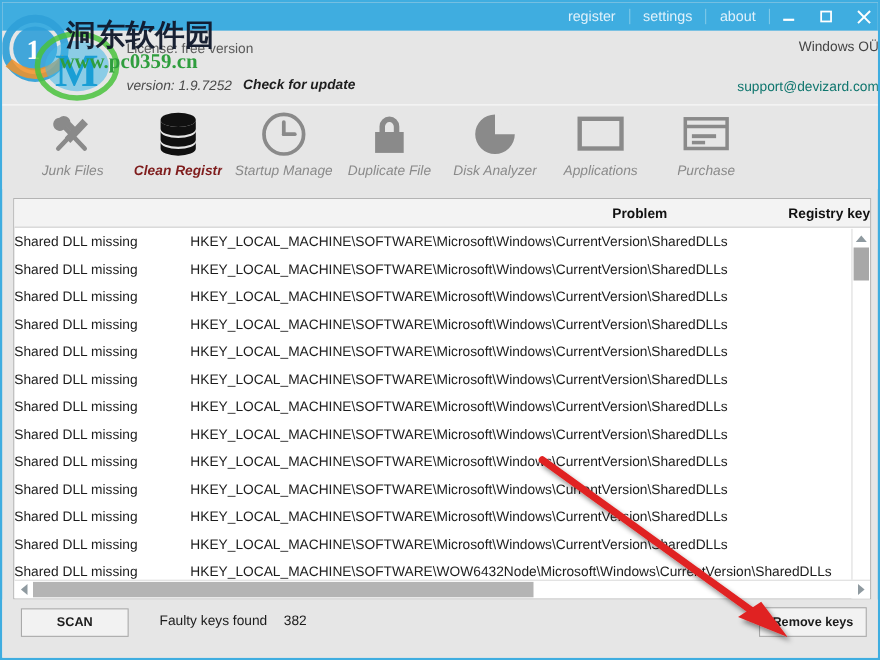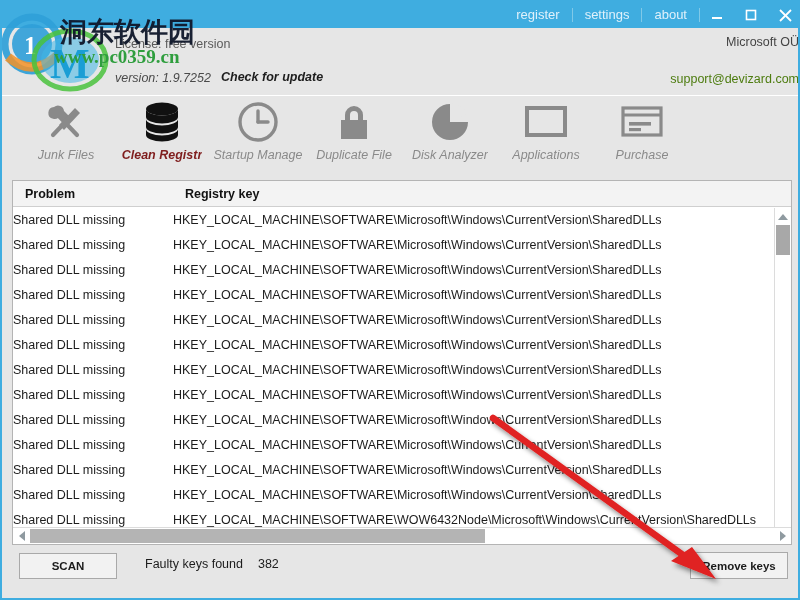--- a/index.html
+++ b/index.html
@@ -61,21 +61,21 @@
     font-size: 12.5px; color: #1d1d1d;
     font-weight: bold; font-style: italic;
     cursor: pointer;
   }
   .hdr-company {
     position: absolute; right: 3px; top: 7px;
     font-size: 12.5px; color: #444;
   }
   .hdr-support {
     position: absolute; right: 3px; top: 44px;
-    font-size: 12.5px; color: #4d7c0f;
+    font-size: 12.5px; color: #0f766e;
   }
 
   
   .wm { position: absolute; left: 0; top: 0; width: 270px; height: 95px; pointer-events: none; }
   .wm-brand {
     position: absolute; left: 28px; top: 8px;
     font-size: 17px; letter-spacing: 1px;
     color: #9fcfe8; font-family: "Liberation Sans", sans-serif;
   }
   .wm-cn {
@@ -123,20 +123,21 @@
     background: #ffffff;
     border: 1px solid #b4b4b4;
     box-sizing: border-box;
     overflow: hidden;
   }
   .grid-head {
     height: 26px; background: #f3f3f3;
     border-bottom: 1px solid #cfcfcf;
     display: flex; align-items: center;
     box-sizing: border-box;
+    justify-content: flex-end;
   }
   .gh-problem { width: 160px; padding-left: 12px; font-size: 12.5px; font-weight: bold; color: #111; }
   .gh-regkey  { font-size: 12.5px; font-weight: bold; color: #111; }
   .grid-body { position: relative; }
   .grow {
     height: 25px; display: flex; align-items: center;
     box-sizing: border-box;
   }
   .c-problem {
     width: 160px; 
@@ -241,21 +242,21 @@
         <line x1="2" y1="2" x2="13" y2="13" stroke="#ffffff" stroke-width="1.8"></line>
         <line x1="13" y1="2" x2="2" y2="13" stroke="#ffffff" stroke-width="1.8"></line>
       </svg>
     </div>
   </div>
 
   <div class="header">
     <div class="hdr-license">License: free version</div>
     <div class="hdr-version">version: 1.9.7252</div>
     <div class="hdr-update">Check for update</div>
-    <div class="hdr-company">Microsoft OÜ</div>
+    <div class="hdr-company">Windows OÜ</div>
     <div class="hdr-support">support@devizard.com</div>
   </div>
 
   <div class="wm">
     <svg width="270" height="95" viewBox="0 0 270 95">
 
       <circle cx="30" cy="42" r="27" fill="none" stroke="#2f9fd8" stroke-width="7" opacity="0.92"></circle>
       <circle cx="30" cy="42" r="20" fill="#2f9fd8" opacity="0.9"></circle>
       <text x="22" y="52" font-size="25" font-weight="bold" fill="#ffffff" font-family="Liberation Serif, serif">1</text>
 

